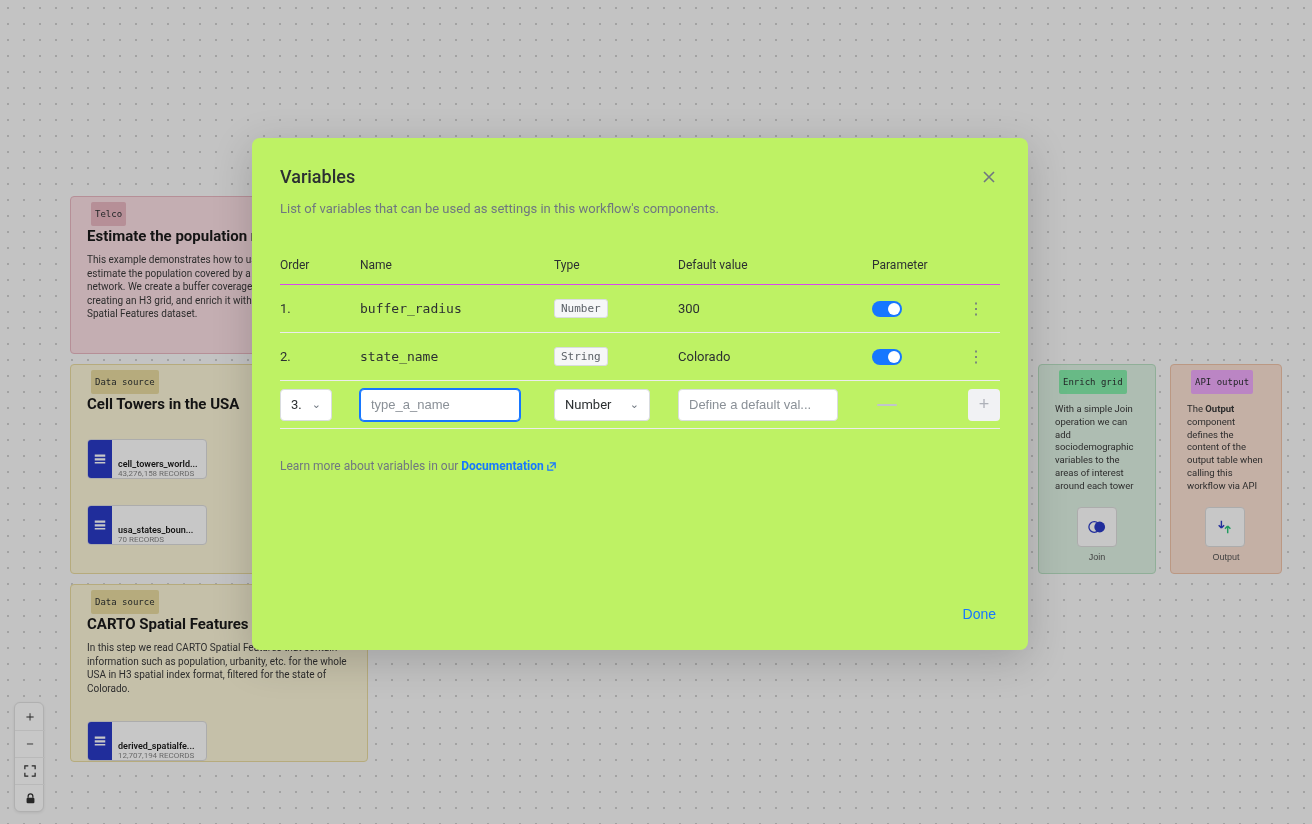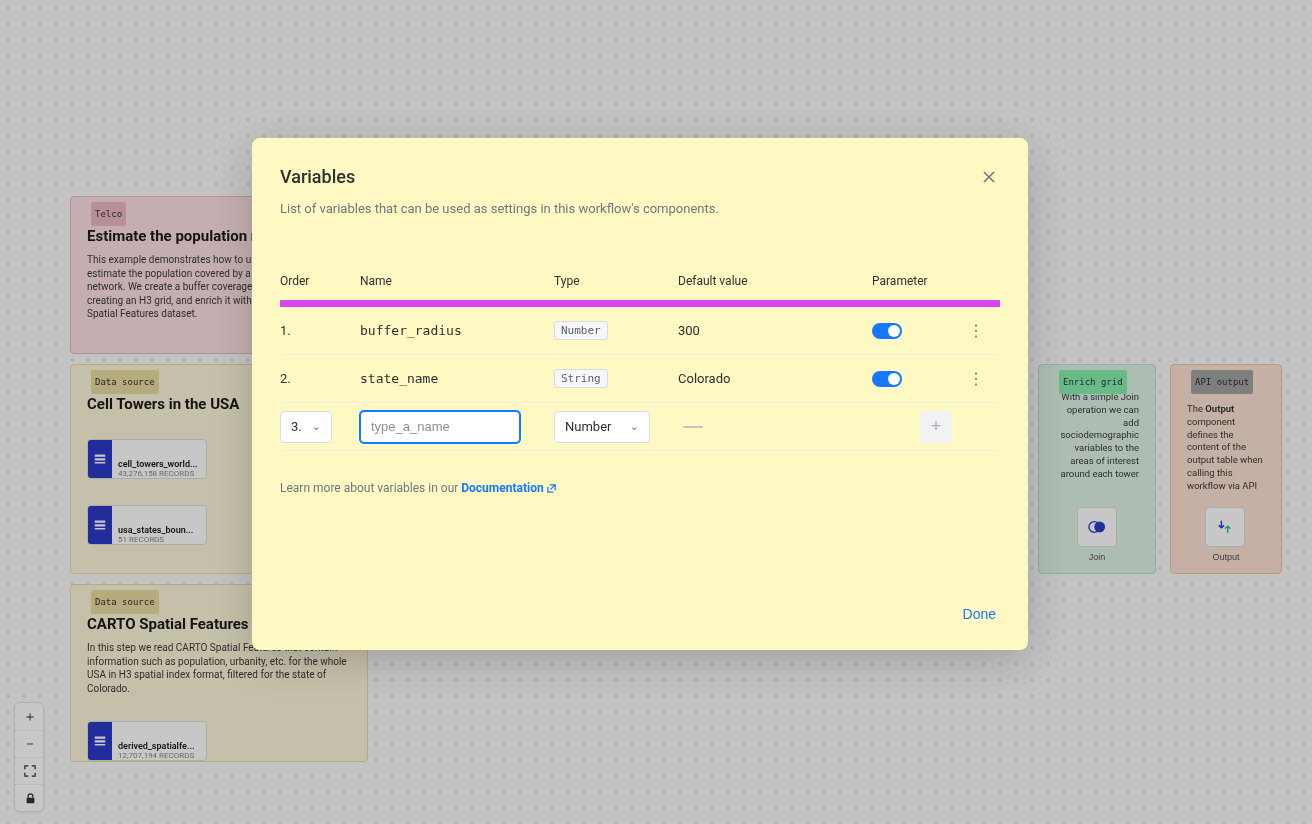--- a/index.html
+++ b/index.html
@@ -49,21 +49,21 @@
 .card-ds2 .tag { background:#e9dca0;}
 .card-enrich {
   left: 1038px; top: 364px; width: 118px; height: 210px;
   background: #dff2e4; border:1px solid #b9e0c3;
 }
 .card-enrich .tag { background:#86efac;}
 .card-api {
   left: 1170px; top: 364px; width: 112px; height: 210px;
   background: #fce2d4; border:1px solid #f0c3a8;
 }
-.card-api .tag { background:#a3a3a3;}
+.card-api .tag { background:#f0abfc;}
 .tag {
   position:absolute; top:5px; left:20px;
   font-family: ui-monospace, Menlo, monospace;
   font-size: 9px; padding: 7px 4px; border-radius:2px; color:#2c3032;
 }
 .card h3 { font-size: 15px; font-weight:700; margin: 16px 0 8px; color:#1a1a1a;}
 .card p { font-size: 10px; line-height:1.35; color:#3a3a3a;}
 
 .dataset-chip {
   display:flex; align-items:flex-end; margin-top:26px;
@@ -94,40 +94,39 @@
   width:30px; height:27px; border:none; background:none;
   cursor:pointer; display:flex; align-items:center; justify-content:center;
   font-size:14px; color:#333;
 }
 .zoom-ctl button + button { border-top:1px solid #eee;}
 
 
 .modal {
   position:absolute; z-index:10;
   left: 252px; top: 138px; width: 776px; height: 512px;
-  background:#fef9c3; border-radius:8px;
+  background:#bef264; border-radius:8px;
   box-shadow: 0 10px 40px rgba(0,0,0,0.18);
   padding: 28px 28px 20px;
   display:flex; flex-direction:column;
 }
 .modal-head { display:flex; align-items:flex-start;}
 .modal-title { font-size: 18px; font-weight:500; color:#2c3032;}
 .modal-close { margin-left:auto; cursor:pointer; color:#6f7780; font-size:16px; line-height:1; padding:4px;}
 .modal-sub { font-size: 13px; color:#6f7780; margin-top:10px;}
 
 .vars-table { margin-top: 42px; width:100%;}
 .vars-head, .vars-row {
   display:grid;
   grid-template-columns: 80px 194px 124px 194px 80px 48px;
   align-items:center;
 }
 .vars-head {
   font-size:12px; color:#2c3032; padding-bottom:12px;
-  border-bottom:7px solid #d946ef;
-  margin-top:16px;
+  border-bottom:1px solid #d946ef;
 }
 .vars-row {
   height:48px; border-bottom:1px solid #ececec;
   font-size:13px;
 }
 .vars-row .order { color:#2c3032;}
 .vars-row .name { font-family: ui-monospace, Menlo, monospace; font-size:13px; color:#2c3032;}
 .type-pill {
   display:inline-block; padding:2px 6px;
   border:1px solid #d9dcdf; border-radius:3px;
@@ -209,21 +208,21 @@
     <div class="dataset-chip">
       <div class="icon">
           <svg viewBox="0 0 16 16">
             <rect x="1" y="2" width="14" height="3"></rect>
             <rect x="1" y="7" width="14" height="3"></rect>
             <rect x="1" y="12" width="14" height="2"></rect>
           </svg>
         </div>
       <div class="txt">
           <div class="nm">usa_states_boun...</div>
-          <div class="sub">51 RECORDS</div>
+          <div class="sub">70 RECORDS</div>
         </div>
     </div>
   </div>
 
   <div class="card card-ds2">
     <span class="tag">Data source</span>
     <h3>CARTO Spatial Features</h3>
     <p>In this step we read CARTO Spatial Features that contain information such as population, urbanity, etc. for the whole USA in H3 spatial index format, filtered for the state of Colorado.</p>
     <div class="dataset-chip">
       <div class="icon">
@@ -235,21 +234,21 @@
         </div>
       <div class="txt">
           <div class="nm">derived_spatialfe...</div>
           <div class="sub">12,707,194 RECORDS</div>
         </div>
     </div>
   </div>
 
   <div class="card card-enrich">
     <span class="tag">Enrich grid</span>
-    <p style="margin-top:12px;font-size:9.5px;text-align:right;">With a simple Join operation we can add sociodemographic variables to the areas of interest around each tower</p>
+    <p style="margin-top:24px;font-size:9.5px;">With a simple Join operation we can add sociodemographic variables to the areas of interest around each tower</p>
     <div class="node-box" style="left:38px; bottom:26px;">
       <svg width="18" height="18" viewBox="0 0 20 20">
           <circle cx="7" cy="10" r="6" fill="none" stroke="#2a3ac7" stroke-width="1.4"></circle>
           <circle cx="13" cy="10" r="6" fill="#2a3ac7"></circle>
         </svg>
     </div>
     <div class="node-label" style="left:0; right:0; bottom:11px;">Join</div>
   </div>
 
   <div class="card card-api">
@@ -340,20 +339,25 @@
           <input type="text" placeholder="type_a_name" style="">
         </div>
       </div>
       <div>
         <div class="sel type">
           <span>Number</span>
           <span class="chev">⌄</span>
         </div>
       </div>
       <div>
+        <div class="inp">
+          <input type="text" placeholder="Define a default val..." style="">
+        </div>
+      </div>
+      <div>
           <div class="toggle-strip"></div>
         </div>
       <div>
           <button class="plusbtn">+</button>
         </div>
     </div>
   </div>
 
   <div class="doc-line">
     <span>Learn more about variables in our </span><a href="#"><span>Documentation</span><span class="ext-icon"><svg width="11" height="11" viewBox="0 0 12 12">

